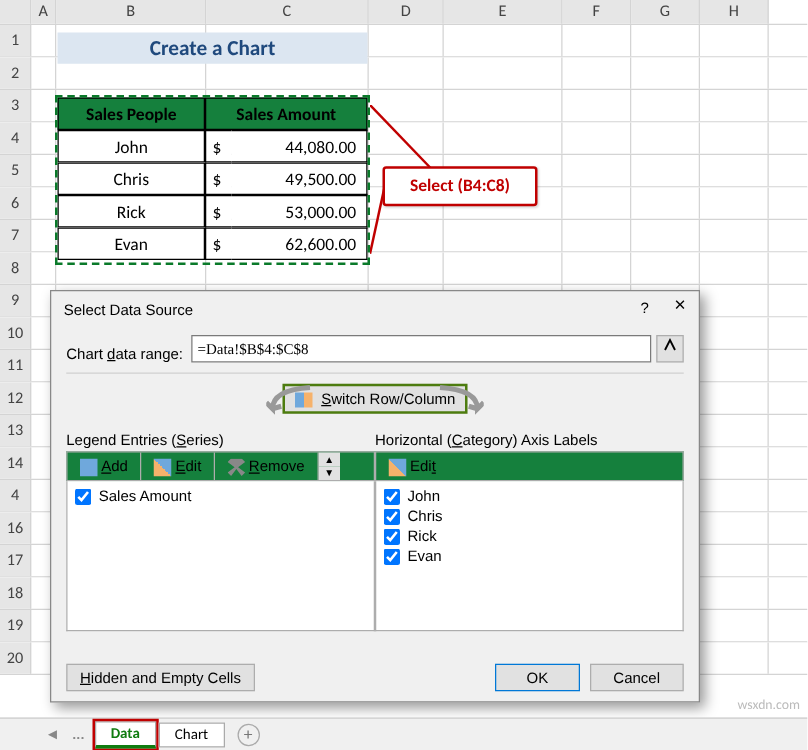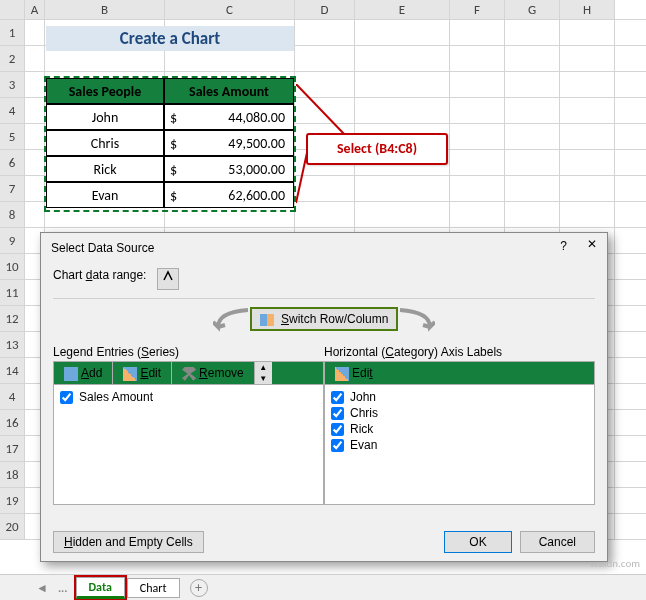--- a/index.html
+++ b/index.html
@@ -19,32 +19,32 @@
   .table th { background: #15803d; border: 1px solid #000; font-weight: bold; text-align: center; height: 26px; padding: 2px; }
   .table td { border: 1px solid #000; height: 26px; padding: 2px 8px; background: #fff; }
   .table td.name { text-align: center; }
   .table td.dollar { width: 20px; text-align: left; padding-left: 5px; border-right: none; }
   .table td.amount { text-align: right; border-left: none; }
   .table th.h1 { width: 118px; }
   .table th.h2 { width: 128px; }
   
   .marching { position: absolute; left: 44px; top: 76px; width: 252px; height: 136px; border: 2px dashed #0a7a2a; pointer-events: none; }
   
-  .callout { position: absolute; left: 306px; top: 133px; width: 142px; height: 32px; background: #fff; border: 2.5px solid #c00000; border-radius: 3px; text-align: center; line-height: 28px; font-weight: bold; color: #c00000; font-size: 14px; box-shadow: 1px 1px 2px rgba(0,0,0,.15); }
+  .callout { position: absolute; left: 306px; top: 133px; width: 124px; height: 32px; background: #fff; border: 2.5px solid #c00000; border-radius: 3px; text-align: center; line-height: 28px; font-weight: bold; color: #c00000; font-size: 14px; box-shadow: 1px 1px 2px rgba(0,0,0,.15); }
   .line1 { position: absolute; left: 296px; top: 84px; width: 58px; height: 55px; }
   .line1 line, .line2 line { stroke: #c00000; stroke-width: 2; }
   .line2 { position: absolute; left: 296px; top: 148px; width: 12px; height: 60px; }
   
-  .dialog { position: absolute; left: 40px; top: 232px; width: 568px; height: 330px; background: #f0f0f0; border: 1px solid #888; box-shadow: 4px 4px 10px rgba(0,0,0,.4); font-size: 12px; font-family: Tahoma, sans-serif; }
+  .dialog { position: absolute; left: 40px; top: 232px; width: 520px; height: 330px; background: #f0f0f0; border: 1px solid #888; box-shadow: 4px 4px 10px rgba(0,0,0,.4); font-size: 12px; font-family: Tahoma, sans-serif; }
   .dlg-title { padding: 8px 10px 0 10px; height: 30px; position: relative; }
   .dlg-title span { font-size: 12px; }
   .dlg-help { position: absolute; right: 40px; top: 6px; font-size: 14px; cursor: pointer; }
   .dlg-close { position: absolute; right: 10px; top: 4px; font-size: 16px; cursor: pointer; }
   .dlg-body { padding: 5px 12px; }
-  .range-row { display: flex; align-items: flex-start; margin-bottom: 8px; }
+  .range-row { display: flex; align-items: flex-end; margin-bottom: 8px; }
   .range-row label { width: 100px; }
   .range-input { flex: 1; height: 22px; border: 1px solid #7a7a7a; padding: 0 4px; font-family: Tahoma; font-size: 12px; }
   .range-btn { width: 22px; height: 22px; border: 1px solid #adadad; background: #e1e1e1; margin-left: 4px; text-align: center; line-height: 18px; cursor: pointer; }
   hr.sep { border: none; border-top: 1px solid #d0d0d0; margin: 4px 0 8px 0; }
   
   .switcher { text-align: center; position: relative; height: 32px; }
   .switch-btn { display: inline-block; border: 2px solid #4d7c0f; background: #e1e1e1; padding: 3px 8px; cursor: pointer; }
   .switch-ico { display: inline-block; width: 14px; height: 12px; vertical-align: middle; background: linear-gradient(90deg,#6fa8dc 50%,#f6b26b 50%); margin-right: 4px; }
   .curvy { position: absolute; top: 0px; width: 40px; height: 30px; }
   
@@ -359,20 +359,21 @@
 
 <div class="dialog">
   <div class="dlg-title">
     <span>Select Data Source</span>
     <span class="dlg-help">?</span>
     <span class="dlg-close">✕</span>
   </div>
   <div class="dlg-body">
     <div class="range-row">
       <label>Chart <u>d</u>ata range:</label>
+      <input class="range-input" value="=Data!$B$4:$C$8" style="">
       <div class="range-btn">
         <svg width="12" height="12">
             <path d="M2 10 L6 2 L10 10" fill="none" stroke="#000" stroke-width="1.5"></path>
           </svg>
       </div>
     </div>
     <hr class="sep">
     <div class="switcher">
       <svg class="curvy" style="left:160px">
           <path d="M35 3 Q5 5 5 20 L0 15 M5 20 L12 18" fill="none" stroke="#999" stroke-width="4"></path>

